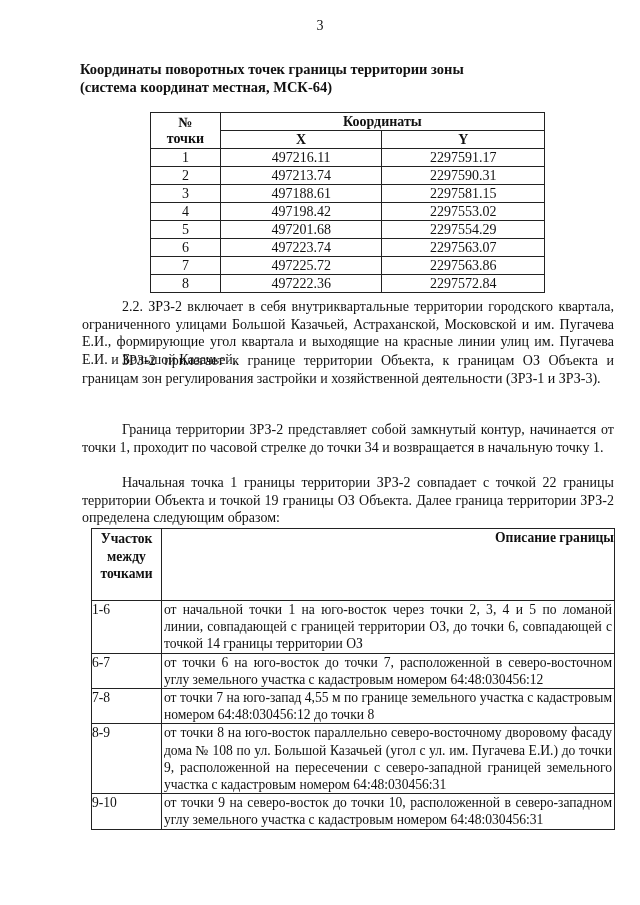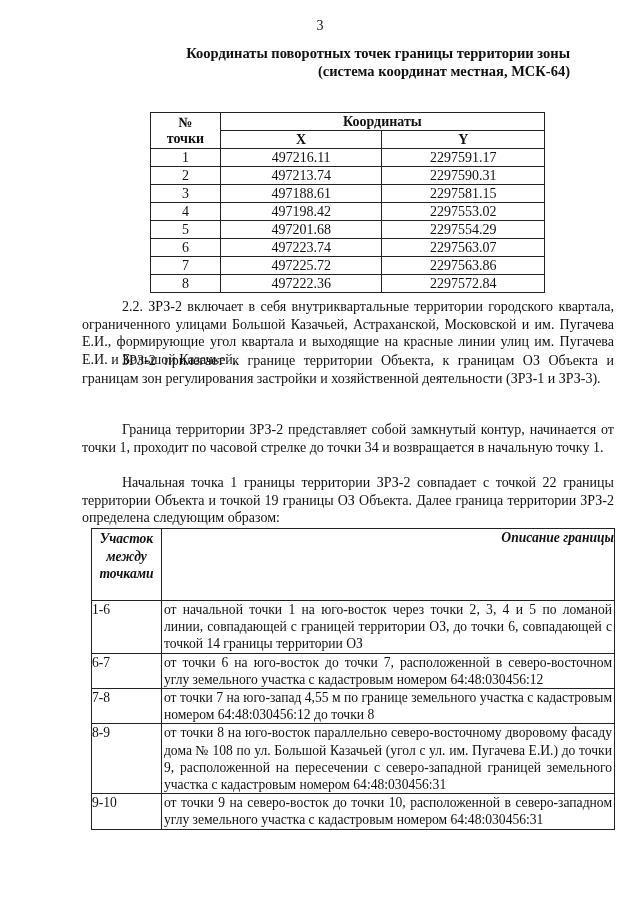--- a/index.html
+++ b/index.html
@@ -3,21 +3,21 @@
   <meta charset="utf-8">
   <style>
     html, body { margin: 0; padding: 0; }
     body {
       width: 640px; height: 905px; background: #ffffff; color: #111;
       font-family: "Liberation Serif", "DejaVu Serif", serif;
       position: relative; overflow: hidden;
     }
     .page-num { position: absolute; top: 18px; left: 0; width: 640px; text-align: center; font-size: 14px; }
     .title {
-      position: absolute; top: 44px; left: 80px; width: 490px; text-align: right;
+      position: absolute; top: 60px; left: 80px; width: 490px; text-align: left;
       font-weight: bold; font-size: 14.5px; line-height: 18px;
     }
     table { border-collapse: collapse; position: absolute; }
     td, th { border: 1px solid #222; padding: 0; }
     .t1 { top: 112px; left: 150px; width: 395px; font-size: 14px; }
     .t1 th { font-weight: bold; text-align: center; height: 17px; line-height: 16px; }
     .t1 td { text-align: center; height: 17px; line-height: 16px; }
     .t1 col.c0 { width: 70px; } .t1 col.c1 { width: 162px; } .t1 col.c2 { width: 163px; }
     .para {
       position: absolute; left: 82px; width: 532px; font-size: 14px; line-height: 17.5px;
@@ -106,21 +106,21 @@
 <p class="para" style="top:352px;">ЗРЗ-2 прилегает к границе территории Объекта, к границам ОЗ Объекта и границам зон регулирования застройки и хозяйственной деятельности (ЗРЗ-1 и ЗРЗ-3).</p>
 <p class="para" style="top:421px;">Граница территории ЗРЗ-2 представляет собой замкнутый контур, начинается от точки 1, проходит по часовой стрелке до точки 34 и возвращается в начальную точку 1.</p>
 <p class="para" style="top:474px;">Начальная точка 1 границы территории ЗРЗ-2 совпадает с точкой 22 границы территории Объекта и точкой 19 границы ОЗ Объекта. Далее граница территории ЗРЗ-2 определена следующим образом:</p>
 
 <table class="t2">
   <colgroup>
       <col class="c0">
       <col class="c1">
     </colgroup>
   <tbody>
-      <tr style="height:72px;font-style:italic;">
+      <tr style="height:72px;">
     <th class="seg">
       <div>Участок</div>
       <div>между</div>
       <div>точками</div>
     </th>
     <th>Описание границы</th>
   </tr>
   <tr>
         <td class="seg">1-6</td>
         <td class="desc">от начальной точки 1 на юго-восток через точки 2, 3, 4 и 5 по ломаной линии, совпадающей с границей территории ОЗ, до точки 6, совпадающей с точкой 14 границы территории ОЗ</td>

